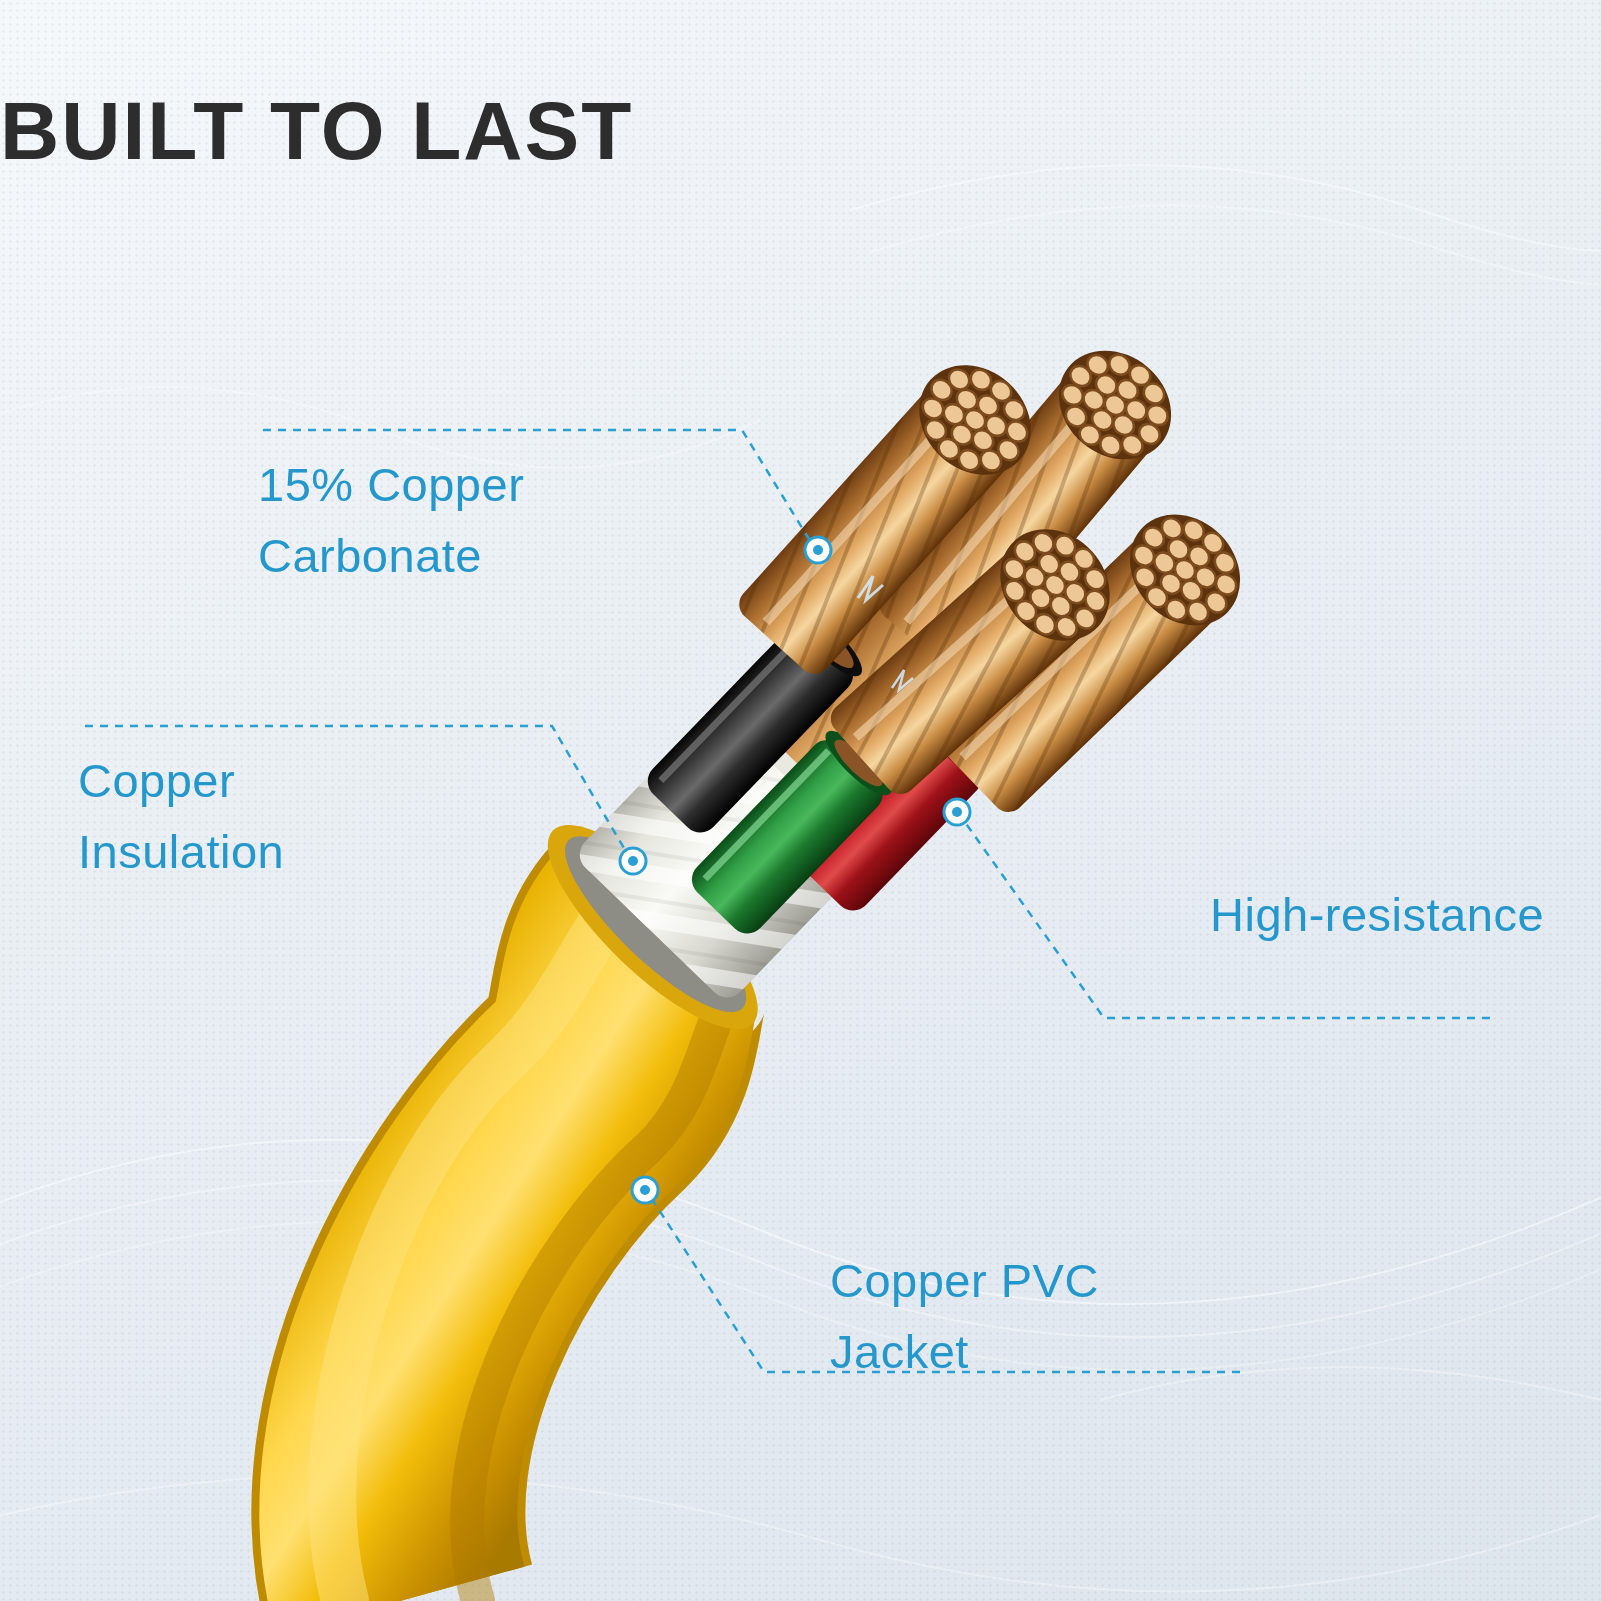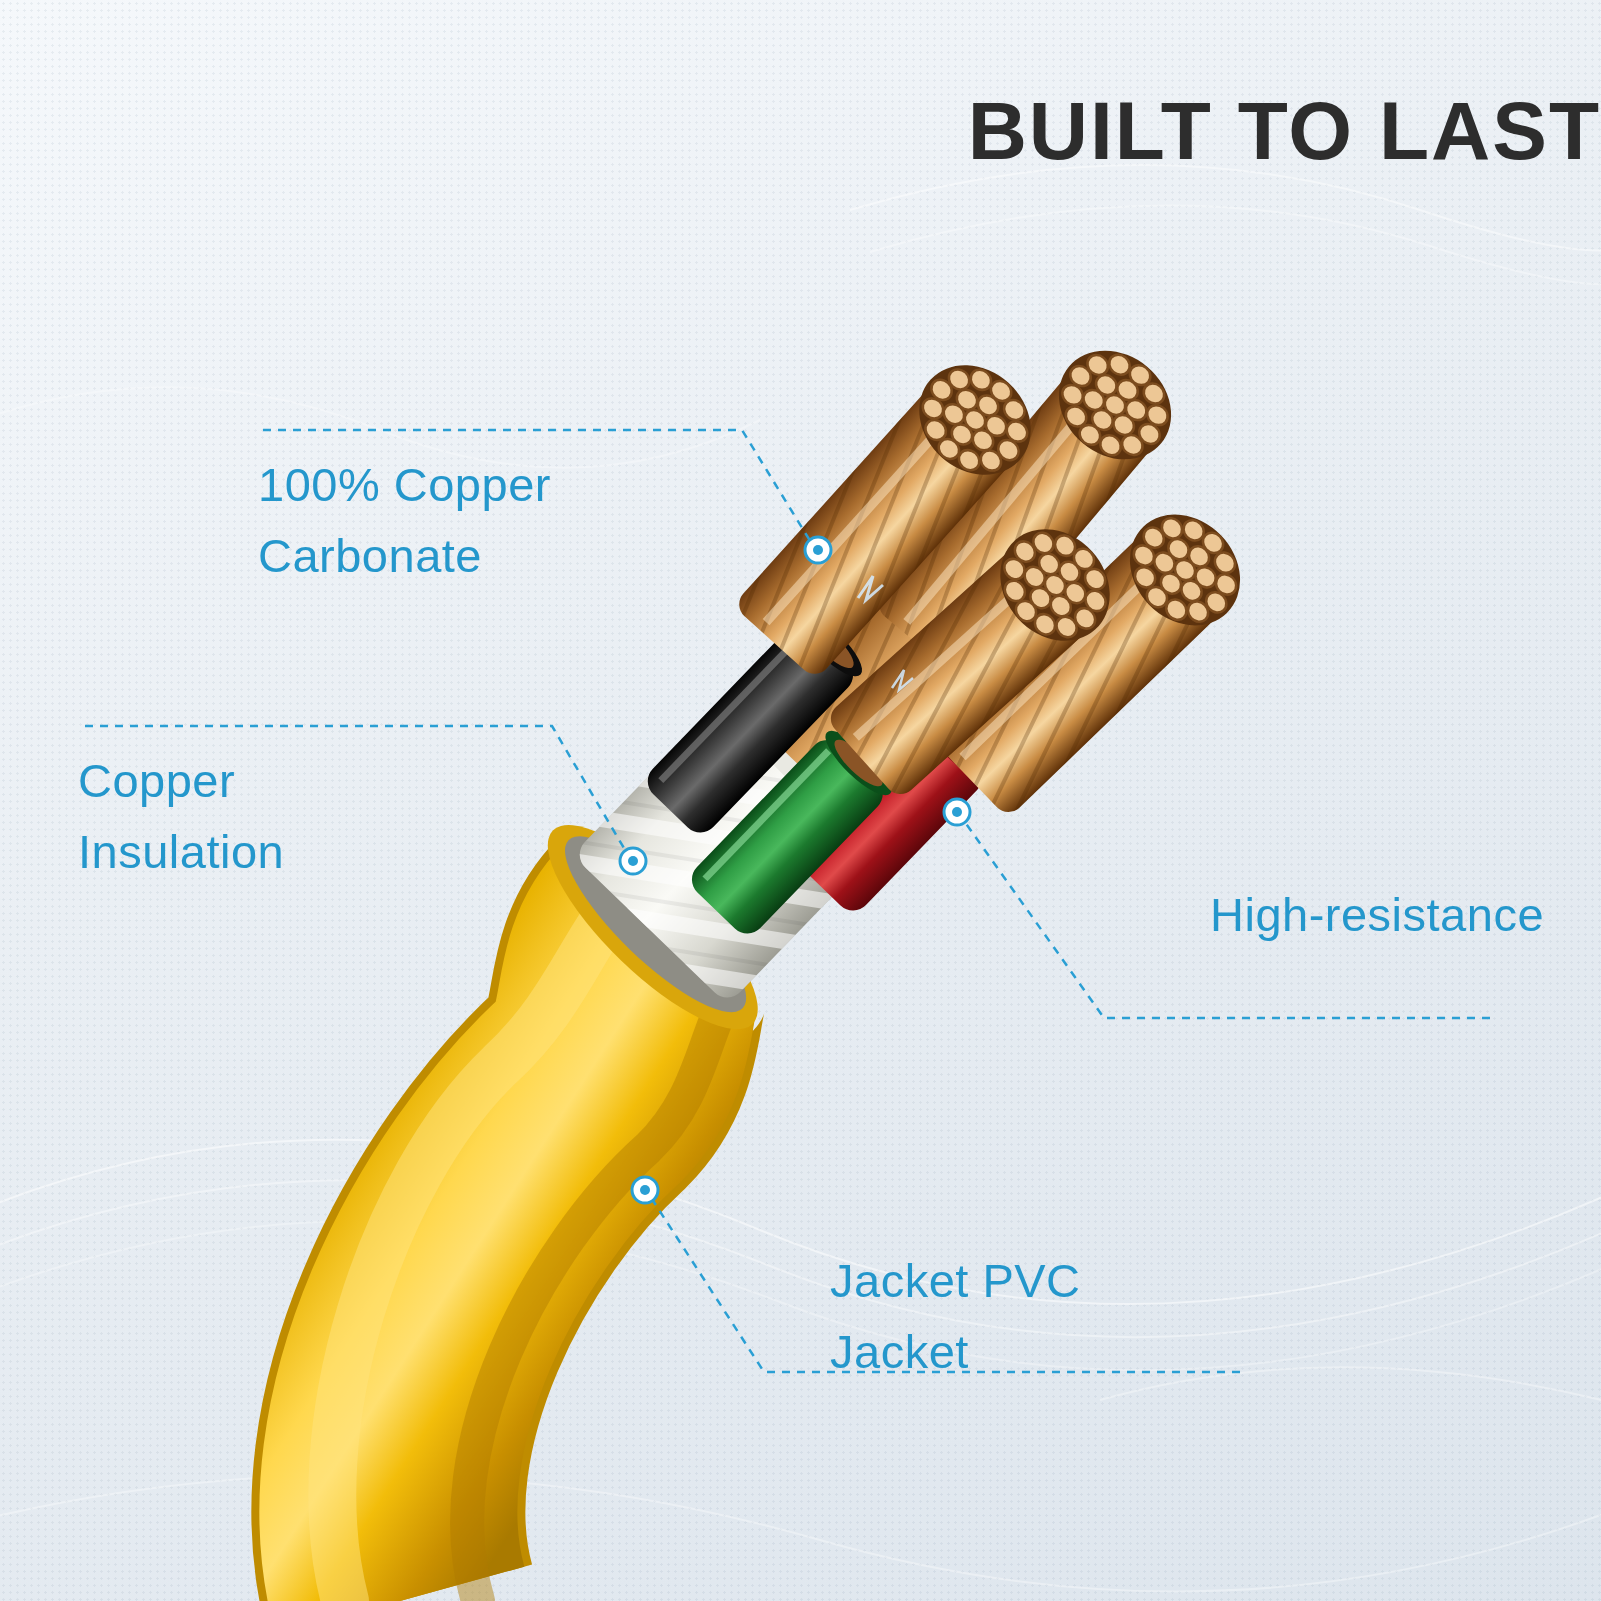--- a/index.html
+++ b/index.html
@@ -14,21 +14,21 @@
     content:"";
     position:absolute;inset:0;
     background-image:radial-gradient(rgba(100,125,150,0.10) 1.1px, transparent 1.2px);
     background-size:7px 7px;
     pointer-events:none;
   }
   .art{position:absolute;inset:0;z-index:1;}
   .title{
     position:absolute;top:84px;left:0;right:0;
     margin:0;
-    text-align:right;
+    text-align:left;
     font-size:82px;
     font-weight:800;
     letter-spacing:2px;
     color:#2d2d2d;
     z-index:3;
   }
   .callout{
     position:absolute;
     z-index:3;
     color:#2497cc;
@@ -234,31 +234,31 @@
       <g>
         <circle cx="645" cy="1190" r="13" fill="#ffffff" stroke="#2a9fd4" stroke-width="3"></circle>
         <circle cx="645" cy="1190" r="5" fill="#2a9fd4"></circle>
       </g>
     </g>
   </svg>
 
   <h1 class="title">BUILT TO LAST</h1>
 
   <div class="callout" style="left:258px;top:450px">
-    <div>100% Copper</div>
+    <div>15% Copper</div>
     <div>Carbonate</div>
   </div>
 
   <div class="callout" style="left:78px;top:746px">
     <div>Copper</div>
     <div>Insulation</div>
   </div>
 
   <div class="callout" style="left:1210px;top:880px">
     <div>High-resistance</div>
   </div>
 
   <div class="callout" style="left:830px;top:1246px">
-    <div>Jacket PVC</div>
+    <div>Copper PVC</div>
     <div>Jacket</div>
   </div>
 
 </div>
 
 </body></html>

